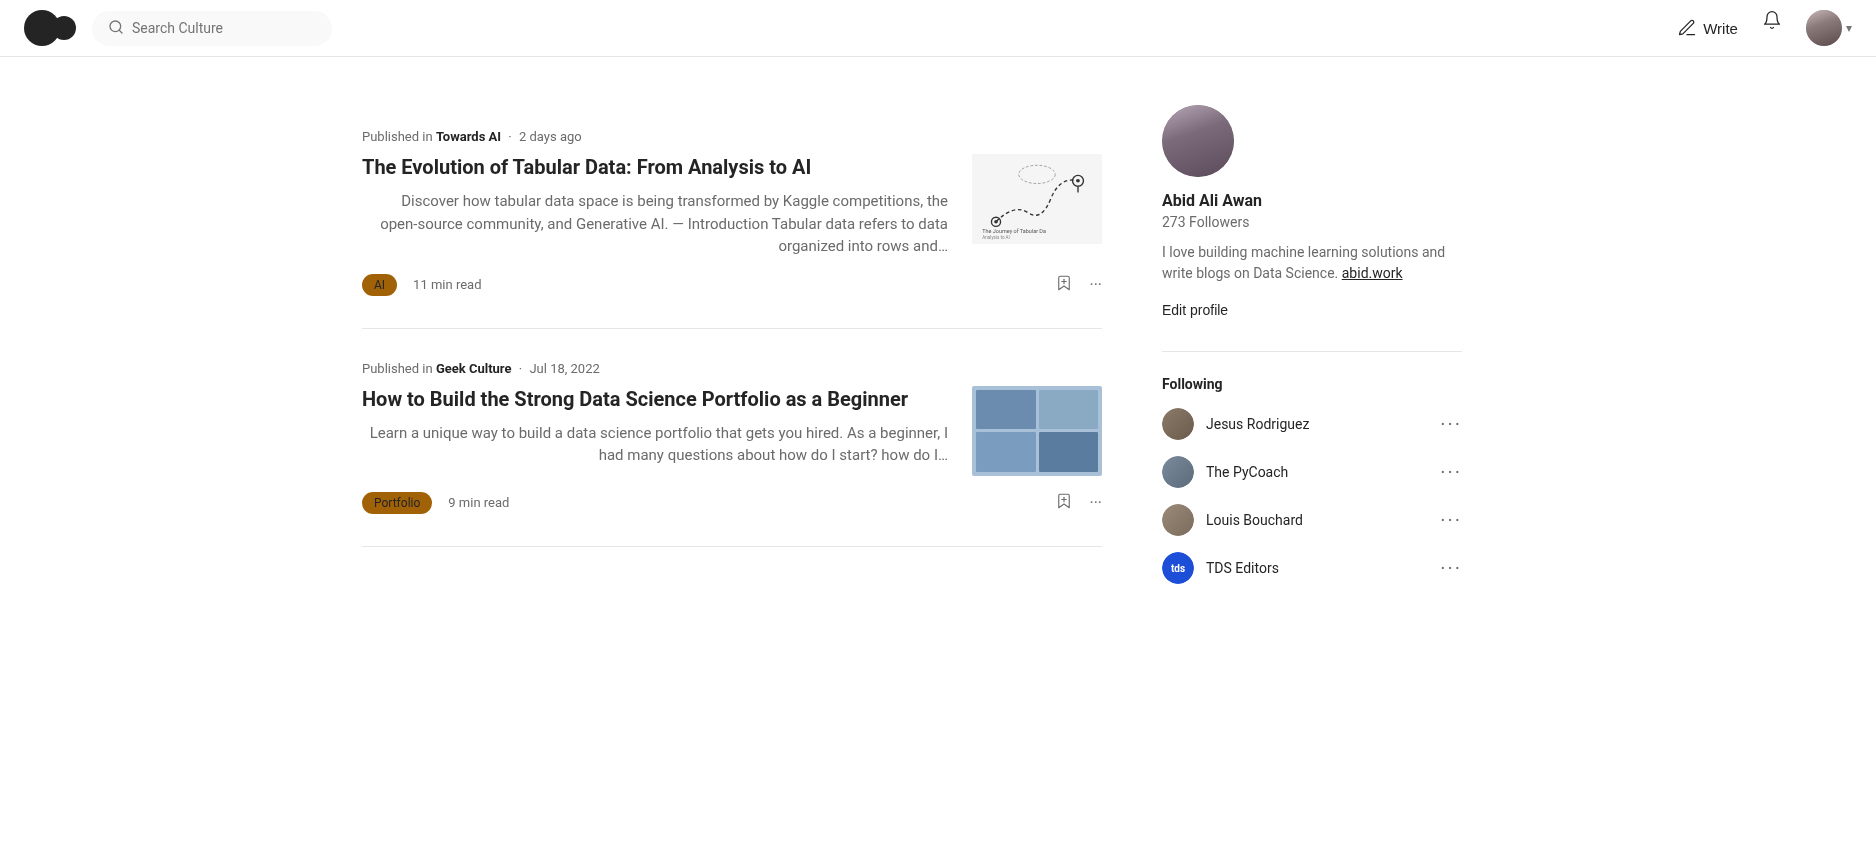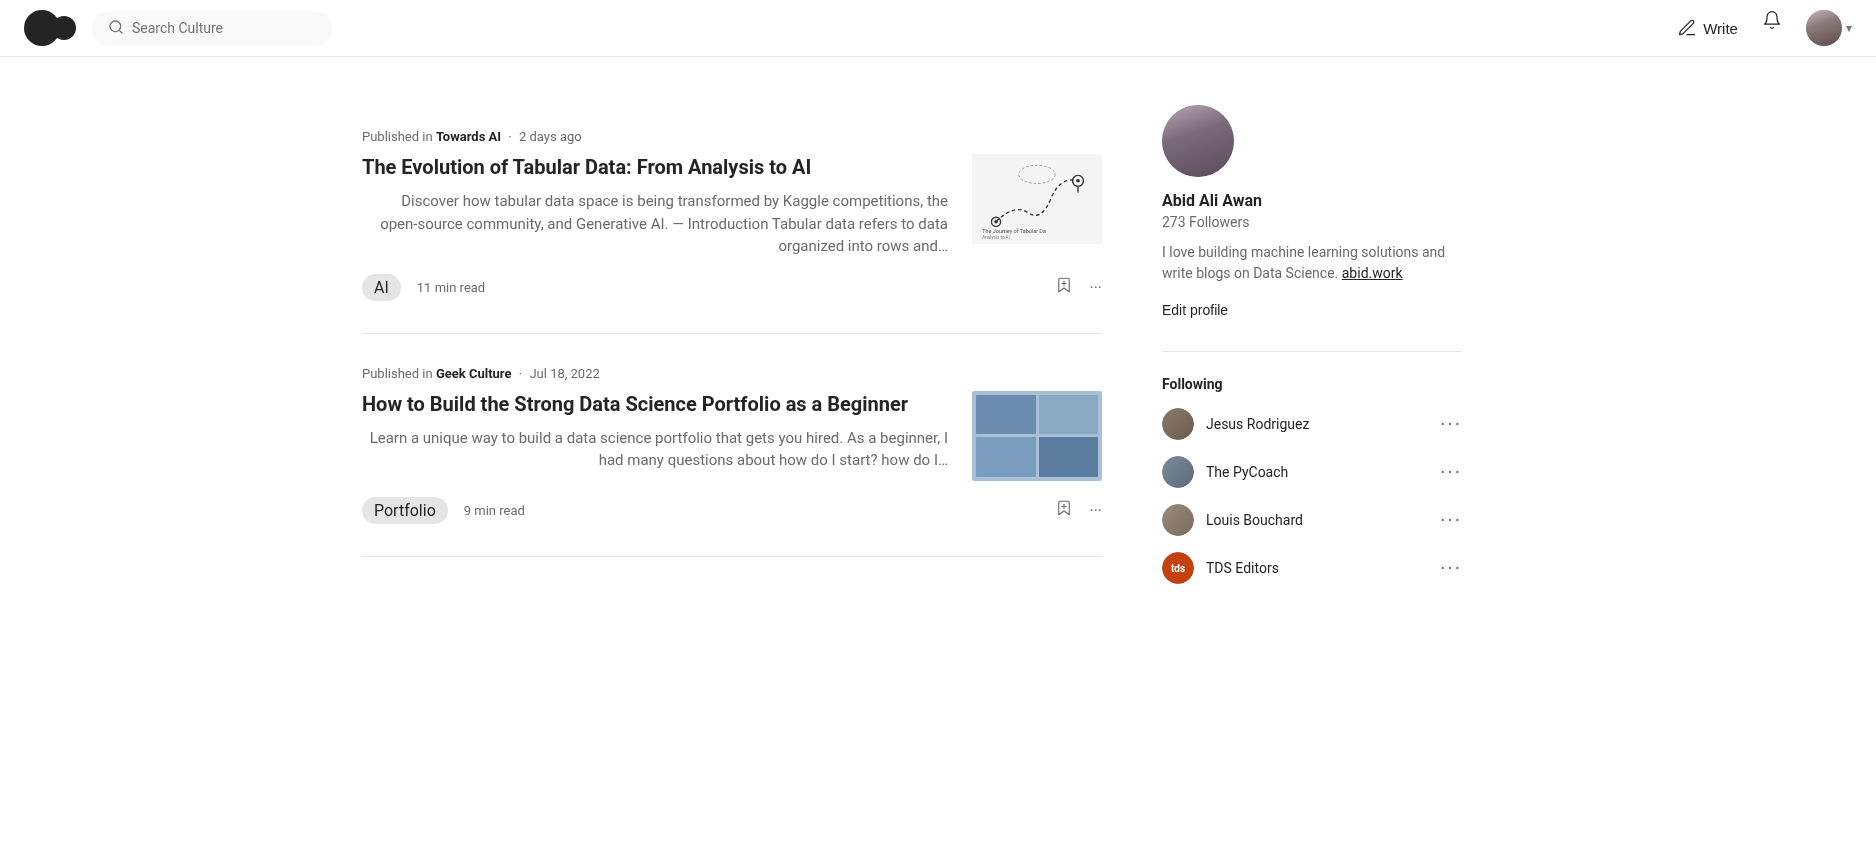--- a/index.html
+++ b/index.html
@@ -188,24 +188,24 @@
       position: relative;
     }
 
     .article-footer {
       display: flex;
       align-items: center;
       margin-top: 16px;
       gap: 16px;
     }
     .tag-pill {
-      background: #e5e5e5;
+      background: #a16207;
       border-radius: 99px;
       padding: 4px 12px;
-      font-size: 16px;
+      font-size: 12px;
       color: #242424;
       cursor: pointer;
     }
     .read-time {
       font-size: 13px;
       color: #6b6b6b;
     }
     .footer-actions {
       margin-left: auto;
       display: flex;
@@ -298,21 +298,21 @@
       overflow: hidden;
     }
     .following-avatar-circle {
       width: 100%;
       height: 100%;
       border-radius: 50%;
     }
     .fa-jesus { background: linear-gradient(135deg, #8b7b6b, #6b5b4b); }
     .fa-pycoach { background: linear-gradient(135deg, #7b8b9b, #5b6b7b); }
     .fa-louis { background: linear-gradient(135deg, #9b8b7b, #7b6b5b); }
-    .fa-tds { background: #c2410c; display: flex; align-items: center; justify-content: center; font-size: 10px; font-weight: 700; color: #fff; }
+    .fa-tds { background: #1d4ed8; display: flex; align-items: center; justify-content: center; font-size: 10px; font-weight: 700; color: #fff; }
     .following-name {
       flex: 1;
       font-size: 14px;
       color: #242424;
     }
     .following-more {
       color: #6b6b6b;
       cursor: pointer;
       font-size: 20px;
       letter-spacing: 2px;

